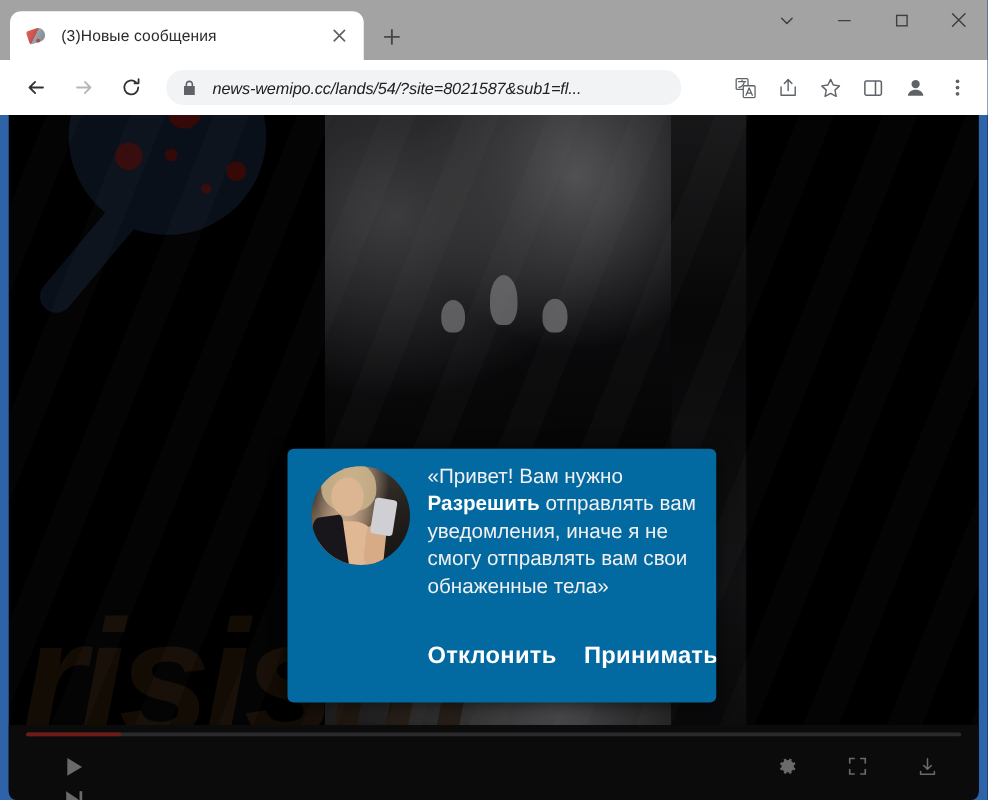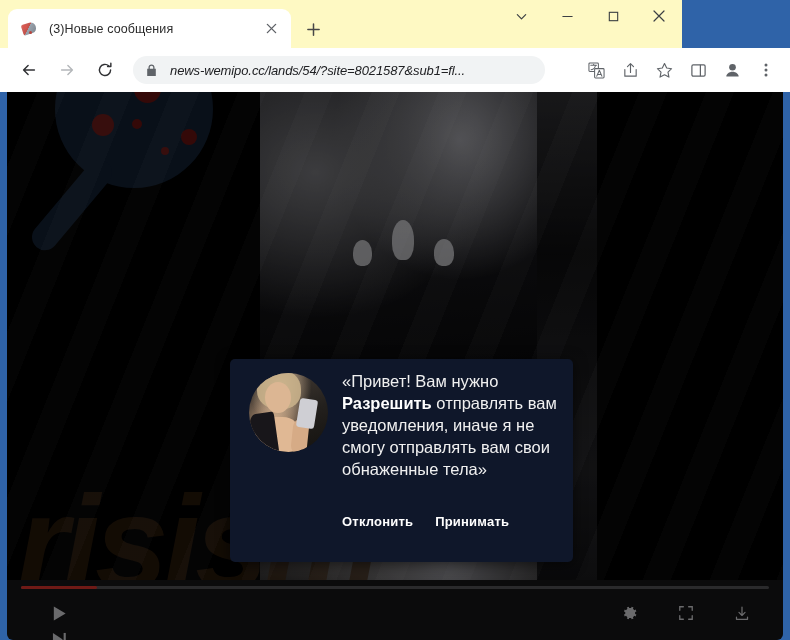--- a/index.html
+++ b/index.html
@@ -21,22 +21,22 @@
     left: 0; top: 0;
     width: 790px; height: 640px;
     background: #2f63a8;
     box-sizing: border-box;
   }
 
   
   #tabstrip {
     position: absolute;
     left: 0; top: 0;
-    width: 682px; height: 48px;
-    background: #fef9c3;
+    width: 790px; height: 48px;
+    background: #a3a3a3;
   }
   #tab-active {
     position: absolute;
     left: 8px; top: 9px;
     width: 283px; height: 39px;
     background: #ffffff;
     border-radius: 9px 9px 0 0;
     display: flex;
     align-items: center;
   }
@@ -266,21 +266,21 @@
     position: absolute;
     left: 0; top: 0; width: 776px; height: 541px;
     background: rgba(0,0,0,0.45);
   }
 
   
   #push-popup {
     position: absolute;
     left: 223px; top: 267px;
     width: 343px; height: 203px;
-    background: #0f172a;
+    background: #0369a1;
     border-radius: 5px;
     box-shadow: 0 2px 14px rgba(0,0,0,.6);
     overflow: hidden;
   }
   #push-avatar {
     position: absolute;
     left: 19px; top: 14px;
     width: 79px; height: 79px;
     border-radius: 50%;
     overflow: hidden;
@@ -308,21 +308,21 @@
   }
   #push-text b { font-weight: bold; color: #ffffff; }
   #push-actions {
     position: absolute;
     left: 112px; top: 155px;
     display: flex;
     align-items: center;
     gap: 22px;
   }
   .push-btn {
-    font-size: 13px;
+    font-size: 19px;
     font-weight: bold;
     color: #ffffff;
     letter-spacing: .2px;
     text-align: right;
   }
 
   
   #perm-dialog {
     position: absolute;
     left: 128px; top: 92px;

